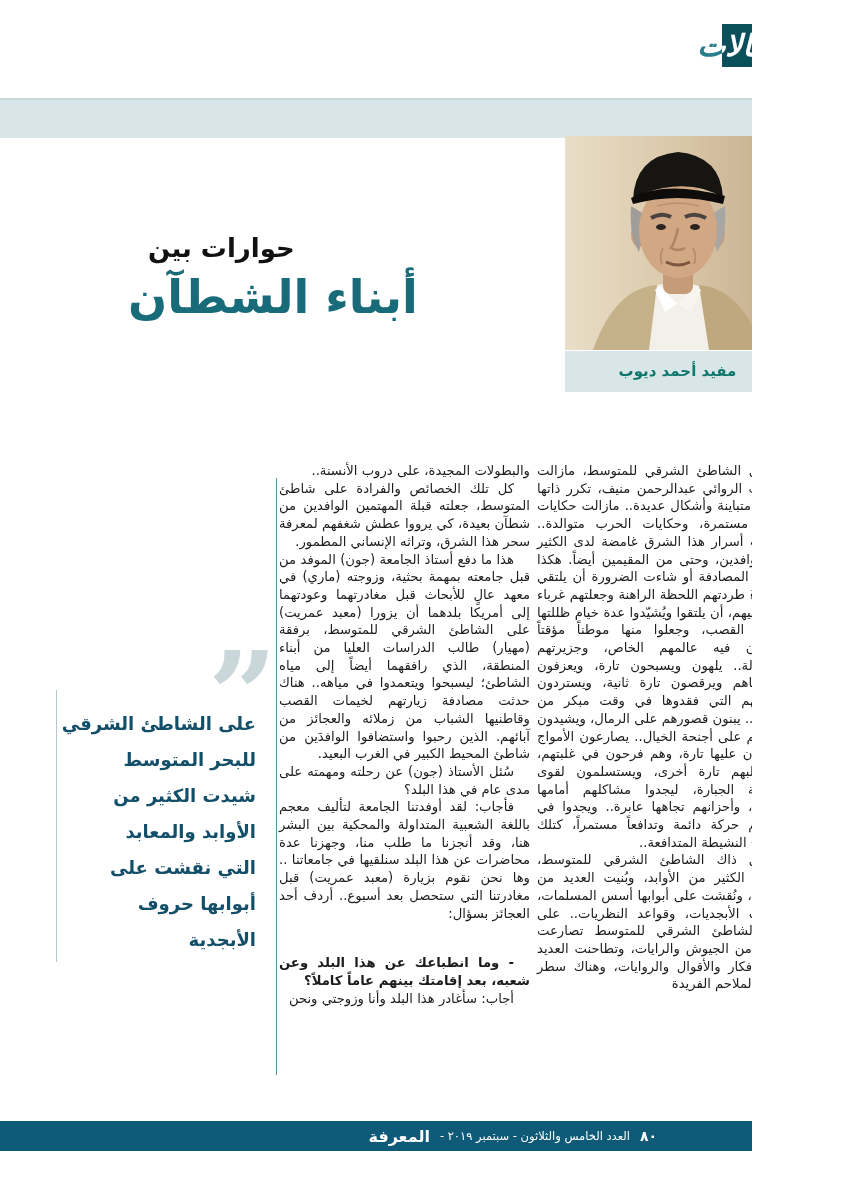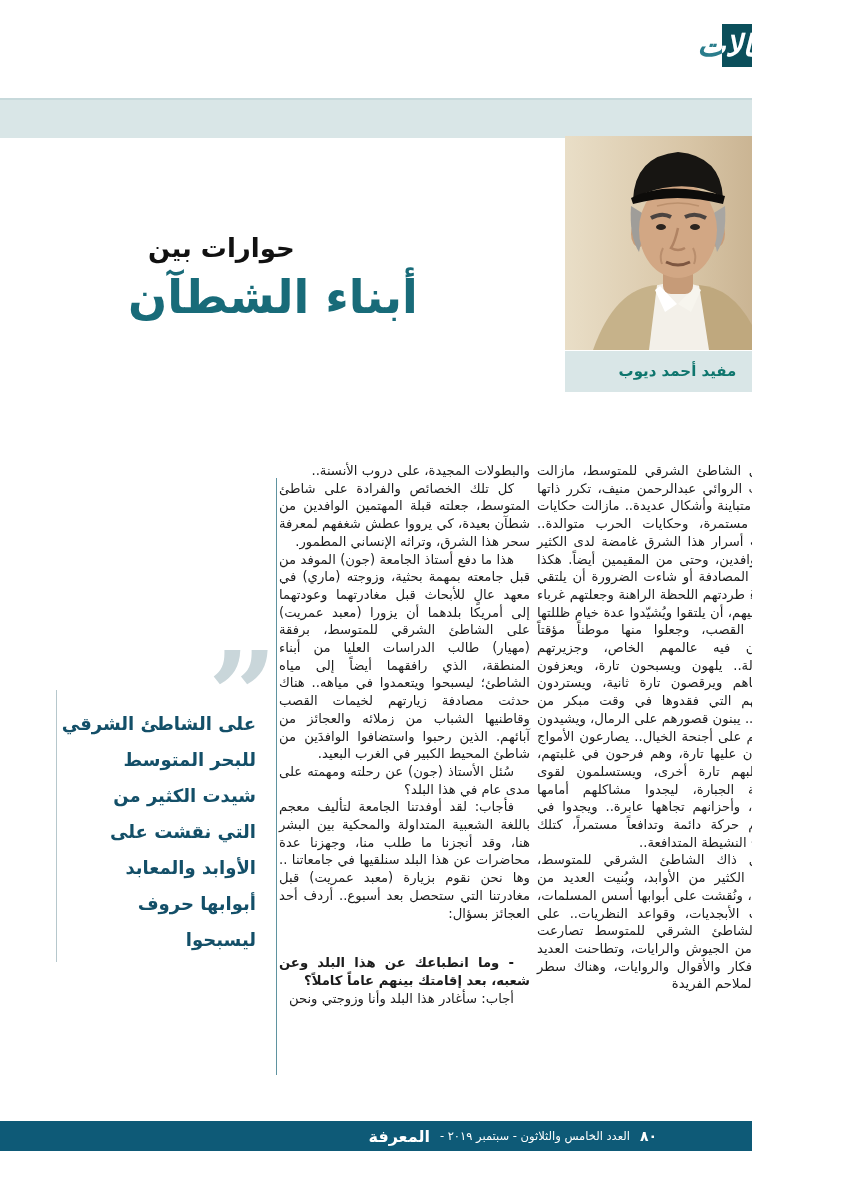--- a/index.html
+++ b/index.html
@@ -125,24 +125,24 @@
     <p class="q-bold">- وما انطباعك عن هذا البلد وعن شعبه، بعد إقامتك بينهم عاماً كاملاً؟</p>
     <p>أجاب: سأغادر هذا البلد وأنا وزوجتي ونحن</p>
   </div>
 
   <div class="quote-divider"></div>
   <div class="quote-mark">”</div>
   <div class="pull-quote">
     <div>على الشاطئ الشرقي</div>
     <div>للبحر المتوسط</div>
     <div>شيدت الكثير من</div>
+    <div>الأوابد والمعابد</div>
     <div>التي نقشت على</div>
-    <div>الأوابد والمعابد</div>
     <div>أبوابها حروف</div>
-    <div>ليسبحوا</div>
+    <div>الأبجدية</div>
   </div>
 
   <div class="footer-bar">
     <div class="footer-inner">
       <span class="footer-pagenum">٨٠</span>
       <span class="footer-issue">العدد الخامس والثلاثون - سبتمبر ٢٠١٩ -</span>
       <span class="footer-logo">المعرفة</span>
     </div>
   </div>
 

